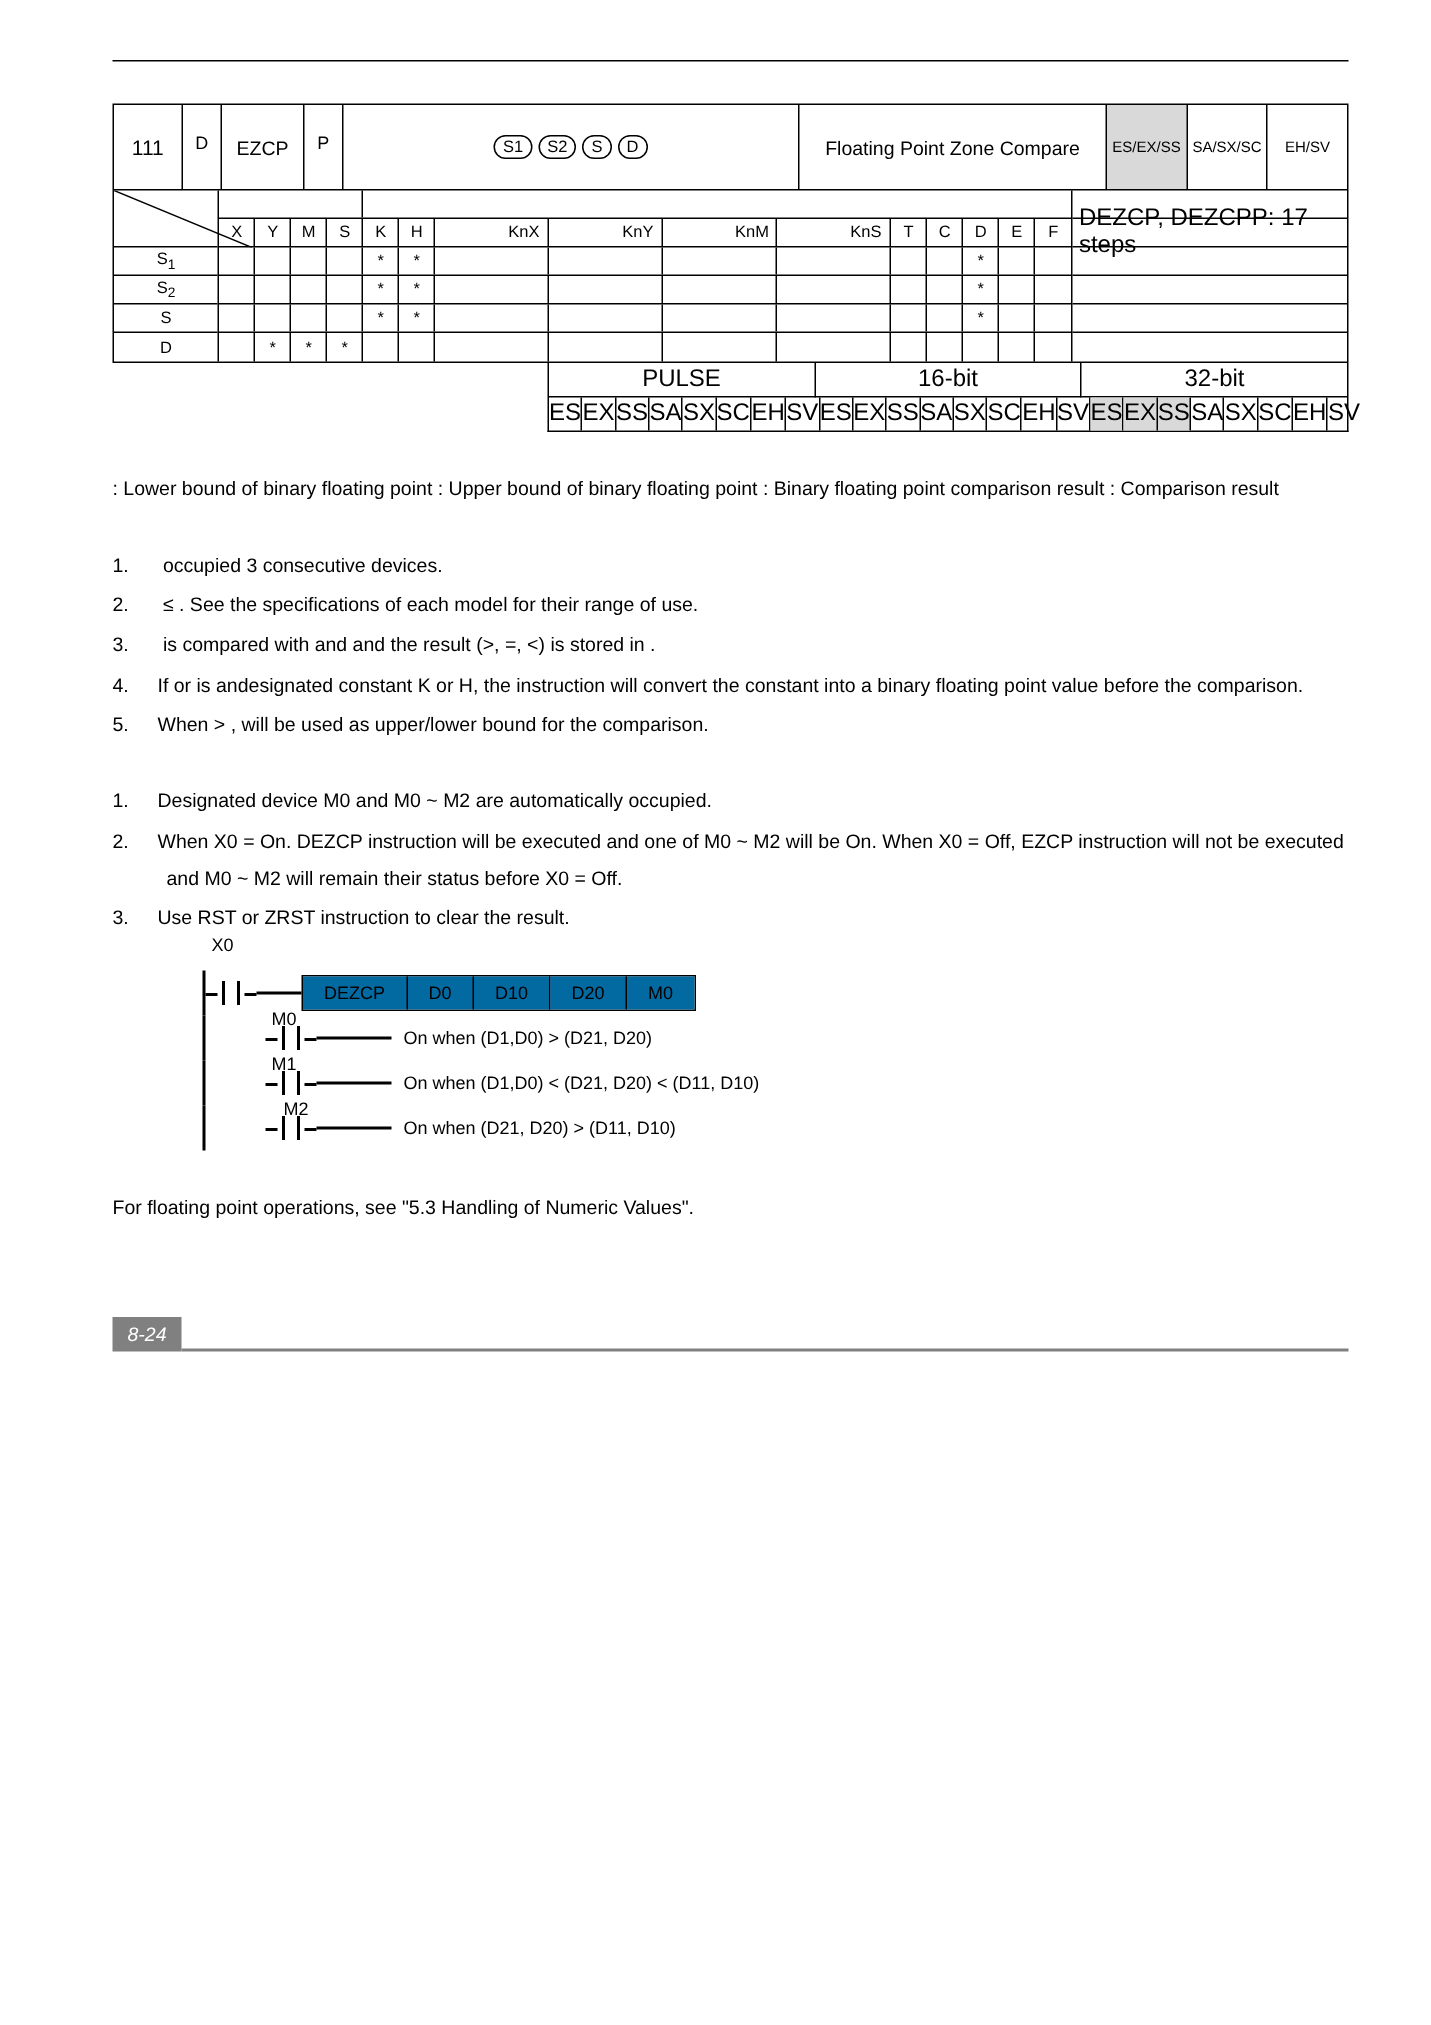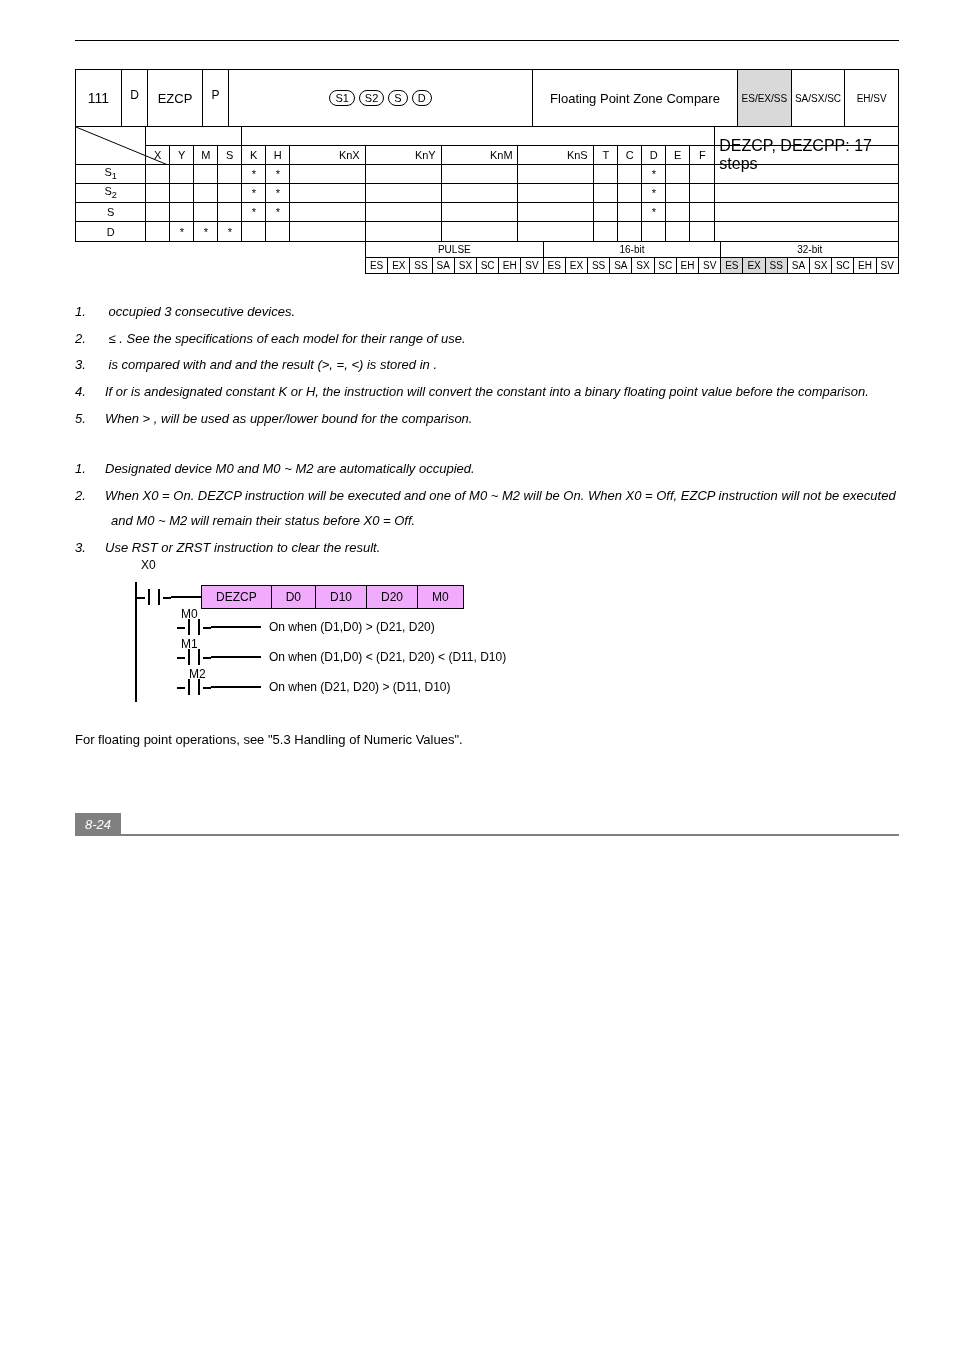--- a/index.html
+++ b/index.html
@@ -68,46 +68,46 @@
   }
   .dev-headrow div:last-child, .dev-datarow div:last-child{border-right:none;}
   .w-nar{width:24px;} .w-knx{width:33px;margin-left:43px;}
   .dev-datarow { display:flex; height:19px; border-bottom:1px solid #000;}
   .dev-datarow:last-child{border-bottom:none;}
   .dev-right { width:240px; display:flex; flex-direction:column;}
   .dev-right-top{height:19px; border-bottom:1px solid #000; display:flex; align-items:center; justify-content:center;}
   .dev-right-row{height:19px; border-bottom:1px solid #000; display:flex; align-items:center; padding-left:4px; font-size:16px;}
   .dev-right-row:last-child{border-bottom:none;}
   
-  .modes { border:1.5px solid #000; border-top:none; font-size:10px;}
+  .modes { border:1.5px solid #000; border-top:none; font-size:16px;}
   .modes-row1{display:flex;}
   .modes-row1 > div{flex:1; border-right:1px solid #000; text-align:center; padding:2px 0; border-bottom:1px solid #000;}
   .modes-row1 > div:last-child{border-right:none;}
   .modes-row2{display:flex;}
   .modes-row2 > div{flex:1; border-right:1px solid #000; text-align:center; padding:2px 0;}
   .modes-row2 > div:last-child{border-right:none;}
   .modes-row2 .shade{background:#d9d9d9;}
   
   .section { margin-top: 26px; }
   .para { font-size: 13px; line-height: 1.9; margin: 4px 0; }
   .ol { padding-left: 0; margin: 8px 0; }
-  .ol li { list-style: none; font-size: 13px; line-height: 1.9; padding-left: 36px; text-indent: -36px; margin-bottom: 2px; font-style: italic;}
+  .ol li { list-style: none; font-size: 13px; line-height: 1.9; padding-left: 36px; text-indent: -36px; margin-bottom: 2px;}
   .ol li .num { display:inline-block; width:30px; text-indent:0;}
   
   .ladder { margin-left: 36px; margin-top:4px; font-size:12px;padding-left:24px;}
   .ladder-row { display:flex; align-items:center; height:30px;}
   .rail { width:2px; background:#000; align-self:stretch;}
   .contact { width:34px; display:flex; align-items:center; justify-content:center; position:relative;}
   .contact::before, .contact::after{content:""; position:absolute; top:50%; width:8px; height:2px; background:#000;}
   .contact::before{left:0;} .contact::after{right:0;}
   .contact .bars{display:flex; gap:8px;}
   .contact .bars span{width:2px; height:16px; background:#000; display:block;}
   .wire { height:2px; background:#000; }
   .instr-box { display:flex; border:1.5px solid #000;}
-  .instr-box div { border-right:1px solid #000; padding:4px 14px; background:#f0abfc;}
+  .instr-box div { border-right:1px solid #000; padding:4px 14px; background:#0369a1;}
   .instr-box div:last-child{border-right:none;}
   .ann { font-size:12px; margin-left:8px;}
   .footer {
     display:flex; align-items:flex-end; margin-top:60px;
   }
   .pagenum-box{
     background:#808080; color:#fff; padding:4px 10px; font-size:13px; font-style:italic;
   }
   .footer-line{flex:1; height:2px; background:#808080; margin-right:0;}
   .x0-label{font-size:12px; position:relative; top:-10px; left:6px;}
@@ -288,20 +288,23 @@
         <div class="shade">EX</div>
         <div class="shade">SS</div>
         <div>SA</div>
         <div>SX</div>
         <div>SC</div>
         <div>EH</div>
         <div>SV</div>
     </div>
   </div>
 
+  <div class="section">
+    <p class="para"> : Lower bound of binary floating point     : Upper bound of binary floating point     : Binary floating point comparison result     : Comparison result</p>
+  </div>
 
   <div class="section">
     <ol class="ol">
       <li><span class="num">1.</span><span> occupied 3 consecutive devices.</span></li>
       <li><span class="num">2.</span><span> ≤  . See the specifications of each model for their range of use.</span></li>
       <li><span class="num">3.</span><span> is compared with   and   and the result (&gt;, =, &lt;) is stored in  .</span></li>
       <li><span class="num">4.</span><span>If   or   is andesignated constant K or H, the instruction will convert the constant into a binary floating point value before the comparison.</span></li>
       <li><span class="num">5.</span><span>When   &gt;  ,   will be used as upper/lower bound for the comparison.</span></li>
     </ol>
   </div>

